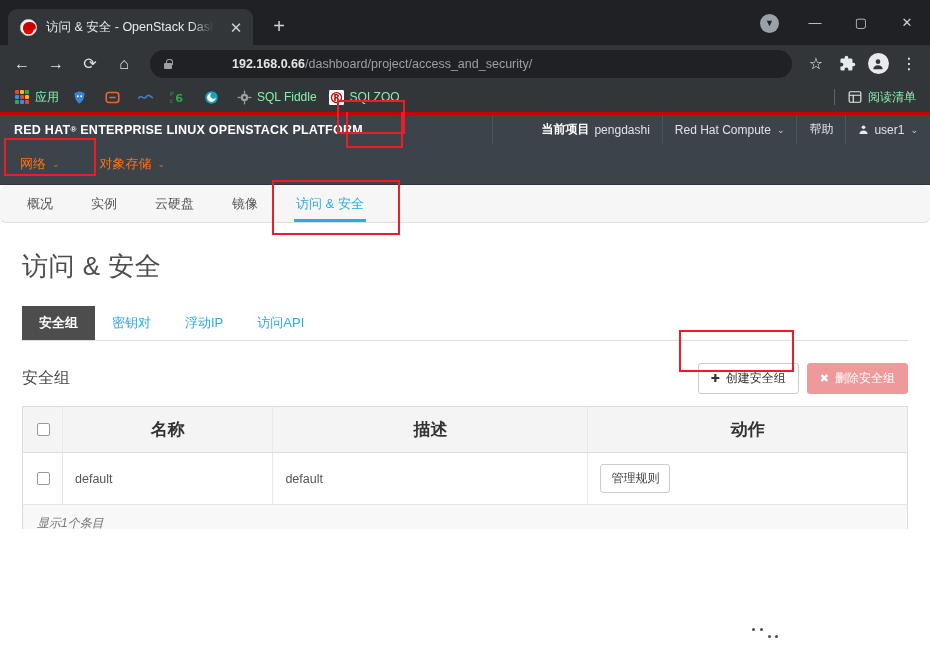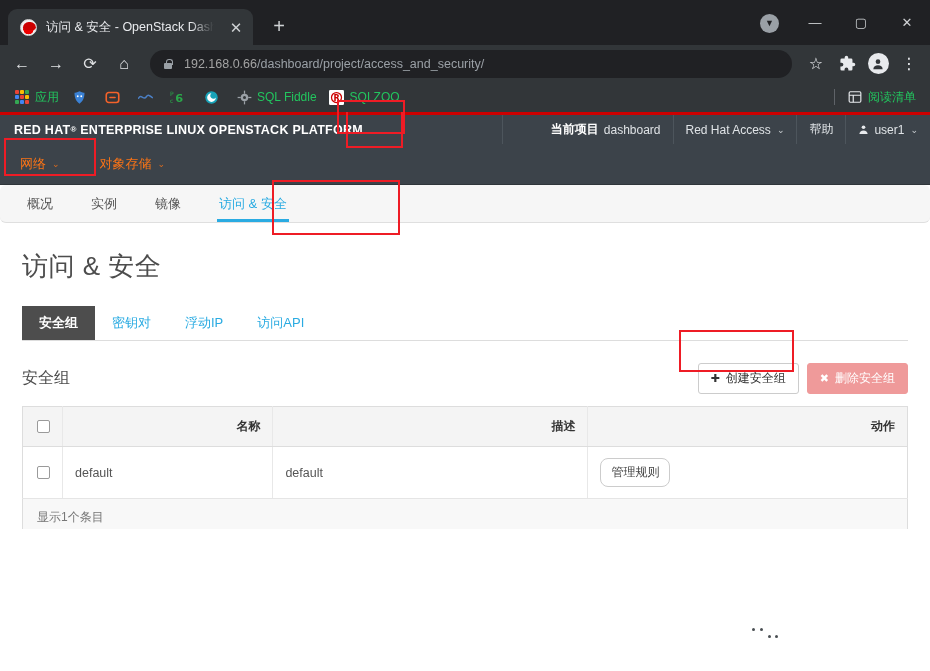--- a/index.html
+++ b/index.html
@@ -76,38 +76,38 @@
   .lockico { width: 12px; height: 12px; margin-right: 10px; position: relative; }
   .lockico::before {
     content:""; position:absolute; left:2px; top:5px; width:8px; height:6px;
     background:#9aa0a6; border-radius:1px;
   }
   .lockico::after {
     content:""; position:absolute; left:3.5px; top:1px; width:5px; height:5px;
     border: 1.3px solid #9aa0a6; border-bottom:none; border-radius: 3px 3px 0 0;
   }
   .url { font-size: 12.5px; color: #9aa0a6; white-space: nowrap; }
-  .url b { color: #a3a3a3; font-weight: normal; }
+  .url b { color: #e5e5e5; font-weight: bold; margin-left: 48px; }
   .tb-right { display: flex; align-items: center; }
   .tb-icon {
     width: 26px; height: 26px; margin-left: 5px; color: #e8eaed;
     display:flex; align-items:center; justify-content:center; cursor:pointer;
   }
   .avatar-ico {
     width: 21px; height: 21px; border-radius: 50%; background: #e8eaed;
     display:flex; align-items:center; justify-content:center;
   }
 
   .bookmarks {
     height: 30px; background: #323639; display: flex; align-items: center;
     padding: 0 8px; position: relative;
   }
   .bm {
     display: flex; align-items: center; height: 24px; padding: 0 6px;
-    color: #22c55e; font-size: 12px; white-space: nowrap; cursor: pointer;
+    color: #86efac; font-size: 12px; white-space: nowrap; cursor: pointer;
     border-radius: 4px;
   }
   .bm-ico { width: 16px; height: 16px; margin-right: 5px; flex:0 0 auto;
             display:flex;align-items:center;justify-content:center;font-size:11px; }
   .apps-grid {
     width: 14px; height: 14px;
     display: grid; grid-template-columns: repeat(3,1fr); grid-template-rows: repeat(3,1fr);
     gap: 1.5px;
   }
   .apps-grid i { background: #e8eaed; border-radius: 1px; display:block; }
@@ -195,41 +195,41 @@
     display:flex; align-items:center; gap:6px;
   }
   .btn .ic { font-size: 11px; font-weight: bold; }
   .btn-danger-disabled {
     background:#ef9a9a; border-color:#ef9a9a; color:#fff; cursor: default;
   }
 
   table.dt { width: 100%; border-collapse: collapse; border: 1px solid #ddd;
              background:#fff; }
   table.dt th {
-    background:#f4f4f4; border-bottom: 1px solid #ddd; text-align:right;
-    font-size: 12px; color:#333; padding: 11px 12px; font-weight:bold;
+    background:#f4f4f4; border-bottom: 1px solid #ddd; text-align:center;
+    font-size: 17px; color:#333; padding: 11px 12px; font-weight:bold;
   }
   table.dt td {
     border-bottom: 1px solid #e5e5e5; font-size: 12.5px; color:#555;
     padding: 11px 12px;
   }
   table.dt th.cbcol, table.dt td.cbcol { width: 38px; padding-left:14px;
     border-right: 1px solid #e8e8e8; }
   table.dt th.ncol, table.dt td.ncol { border-right: 1px solid #e8e8e8; }
   table.dt th.dcol, table.dt td.dcol { width: 315px; border-right: 1px solid #e8e8e8; }
   .cb {
     width: 13px; height: 13px; border: 1px solid #9a9a9a; border-radius: 2px;
     background:#fff; display:block; cursor:pointer;
   }
   .tfoot {
     font-size: 12px; color:#777; padding: 10px 14px; background:#f8f8f8;
-    border: 1px solid #ddd; border-top: none;
+    border: 1px solid #ddd; border-top: none; font-style: italic;
   }
   .btn-sm {
-    font-size: 12px; padding: 5px 10px; border: 1px solid #ccc; border-radius: 8px;
+    font-size: 12px; padding: 5px 10px; border: 1px solid #ccc; border-radius: 3px;
     background:#fff; color:#444; cursor:pointer; display:inline-block;
   }
 
   
   .anno { position: absolute; border: 2px solid #ee1c25; pointer-events: none; z-index: 40; }
 
   .watermark {
     position:absolute; right: 28px; bottom: 22px; display:flex; align-items:center;
     gap: 8px; z-index: 30; pointer-events:none;
   }
@@ -400,24 +400,24 @@
 
   <div class="page">
 
     <div class="rh-topbar">
       <div class="rh-brand">
         <span class="rh-red">RED HAT</span><sup>®</sup>&nbsp;<span>ENTERPRISE LINUX OPENSTACK PLATFORM</span>
       </div>
       <div class="rh-right">
         <div class="rh-right-item">
           <b>当前项目</b>
-          <span>dashboard</span>
+          <span>pengdashi</span>
         </div>
         <div class="rh-right-item">
-          <span>Red Hat Access</span>
+          <span>Red Hat Compute</span>
           <span class="caret">⌄</span>
         </div>
         <div class="rh-right-item">帮助</div>
         <div class="rh-right-item">
           <svg width="11" height="11" viewBox="0 0 24 24" style="margin-right:5px">
               <circle cx="12" cy="7" r="4" fill="#e8eaed"></circle>
               <path fill="#e8eaed" d="M3 22c0-5 4-8 9-8s9 3 9 8z"></path>
             </svg>
           <span>user1</span>
           <span class="caret">⌄</span>
@@ -432,20 +432,21 @@
       </div>
       <div class="sub-item">
         <span>对象存储</span>
         <span class="caret">⌄</span>
       </div>
     </div>
 
     <div class="tabrow">
       <div class="crumb-tab">概况</div>
       <div class="crumb-tab">实例</div>
+      <div class="crumb-tab">云硬盘</div>
       <div class="crumb-tab">镜像</div>
       <div class="crumb-tab active">访问 &amp; 安全</div>
     </div>
 
     <div class="content">
       <h1 class="page-title">访问 &amp; 安全</h1>
 
       <div class="subtabs">
         <div class="subtab active">安全组</div>
         <div class="subtab">密钥对</div>

